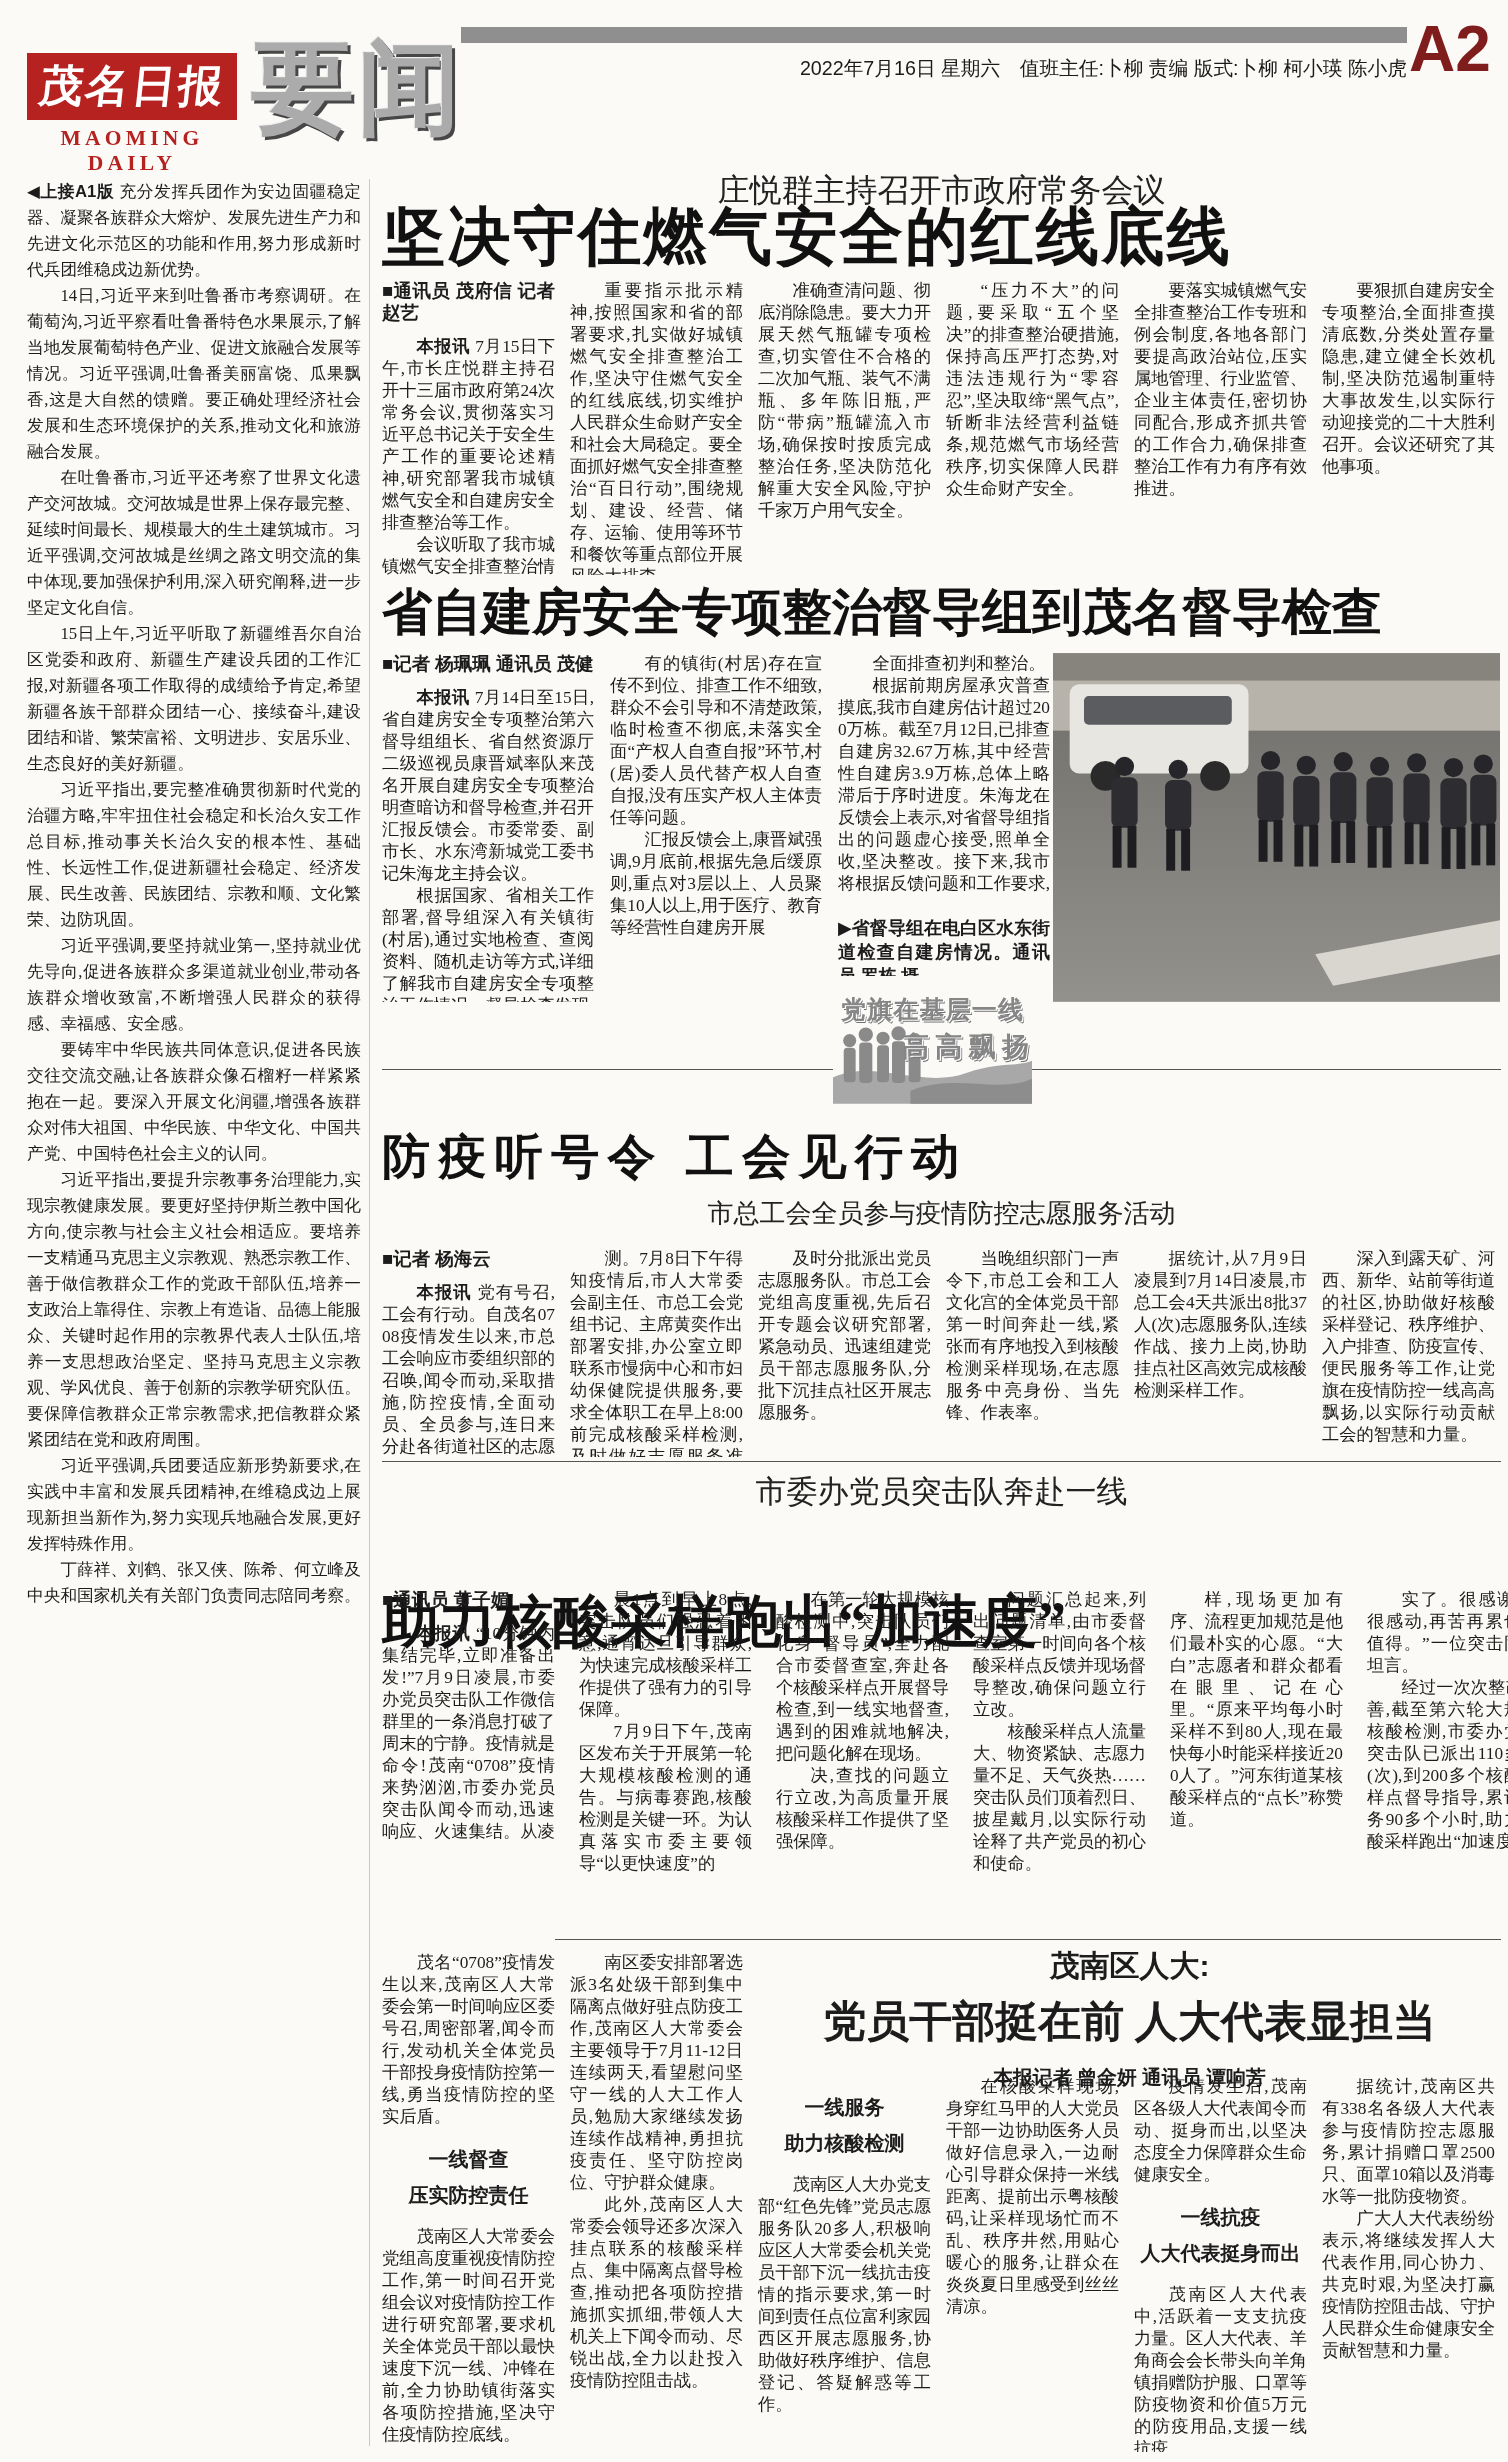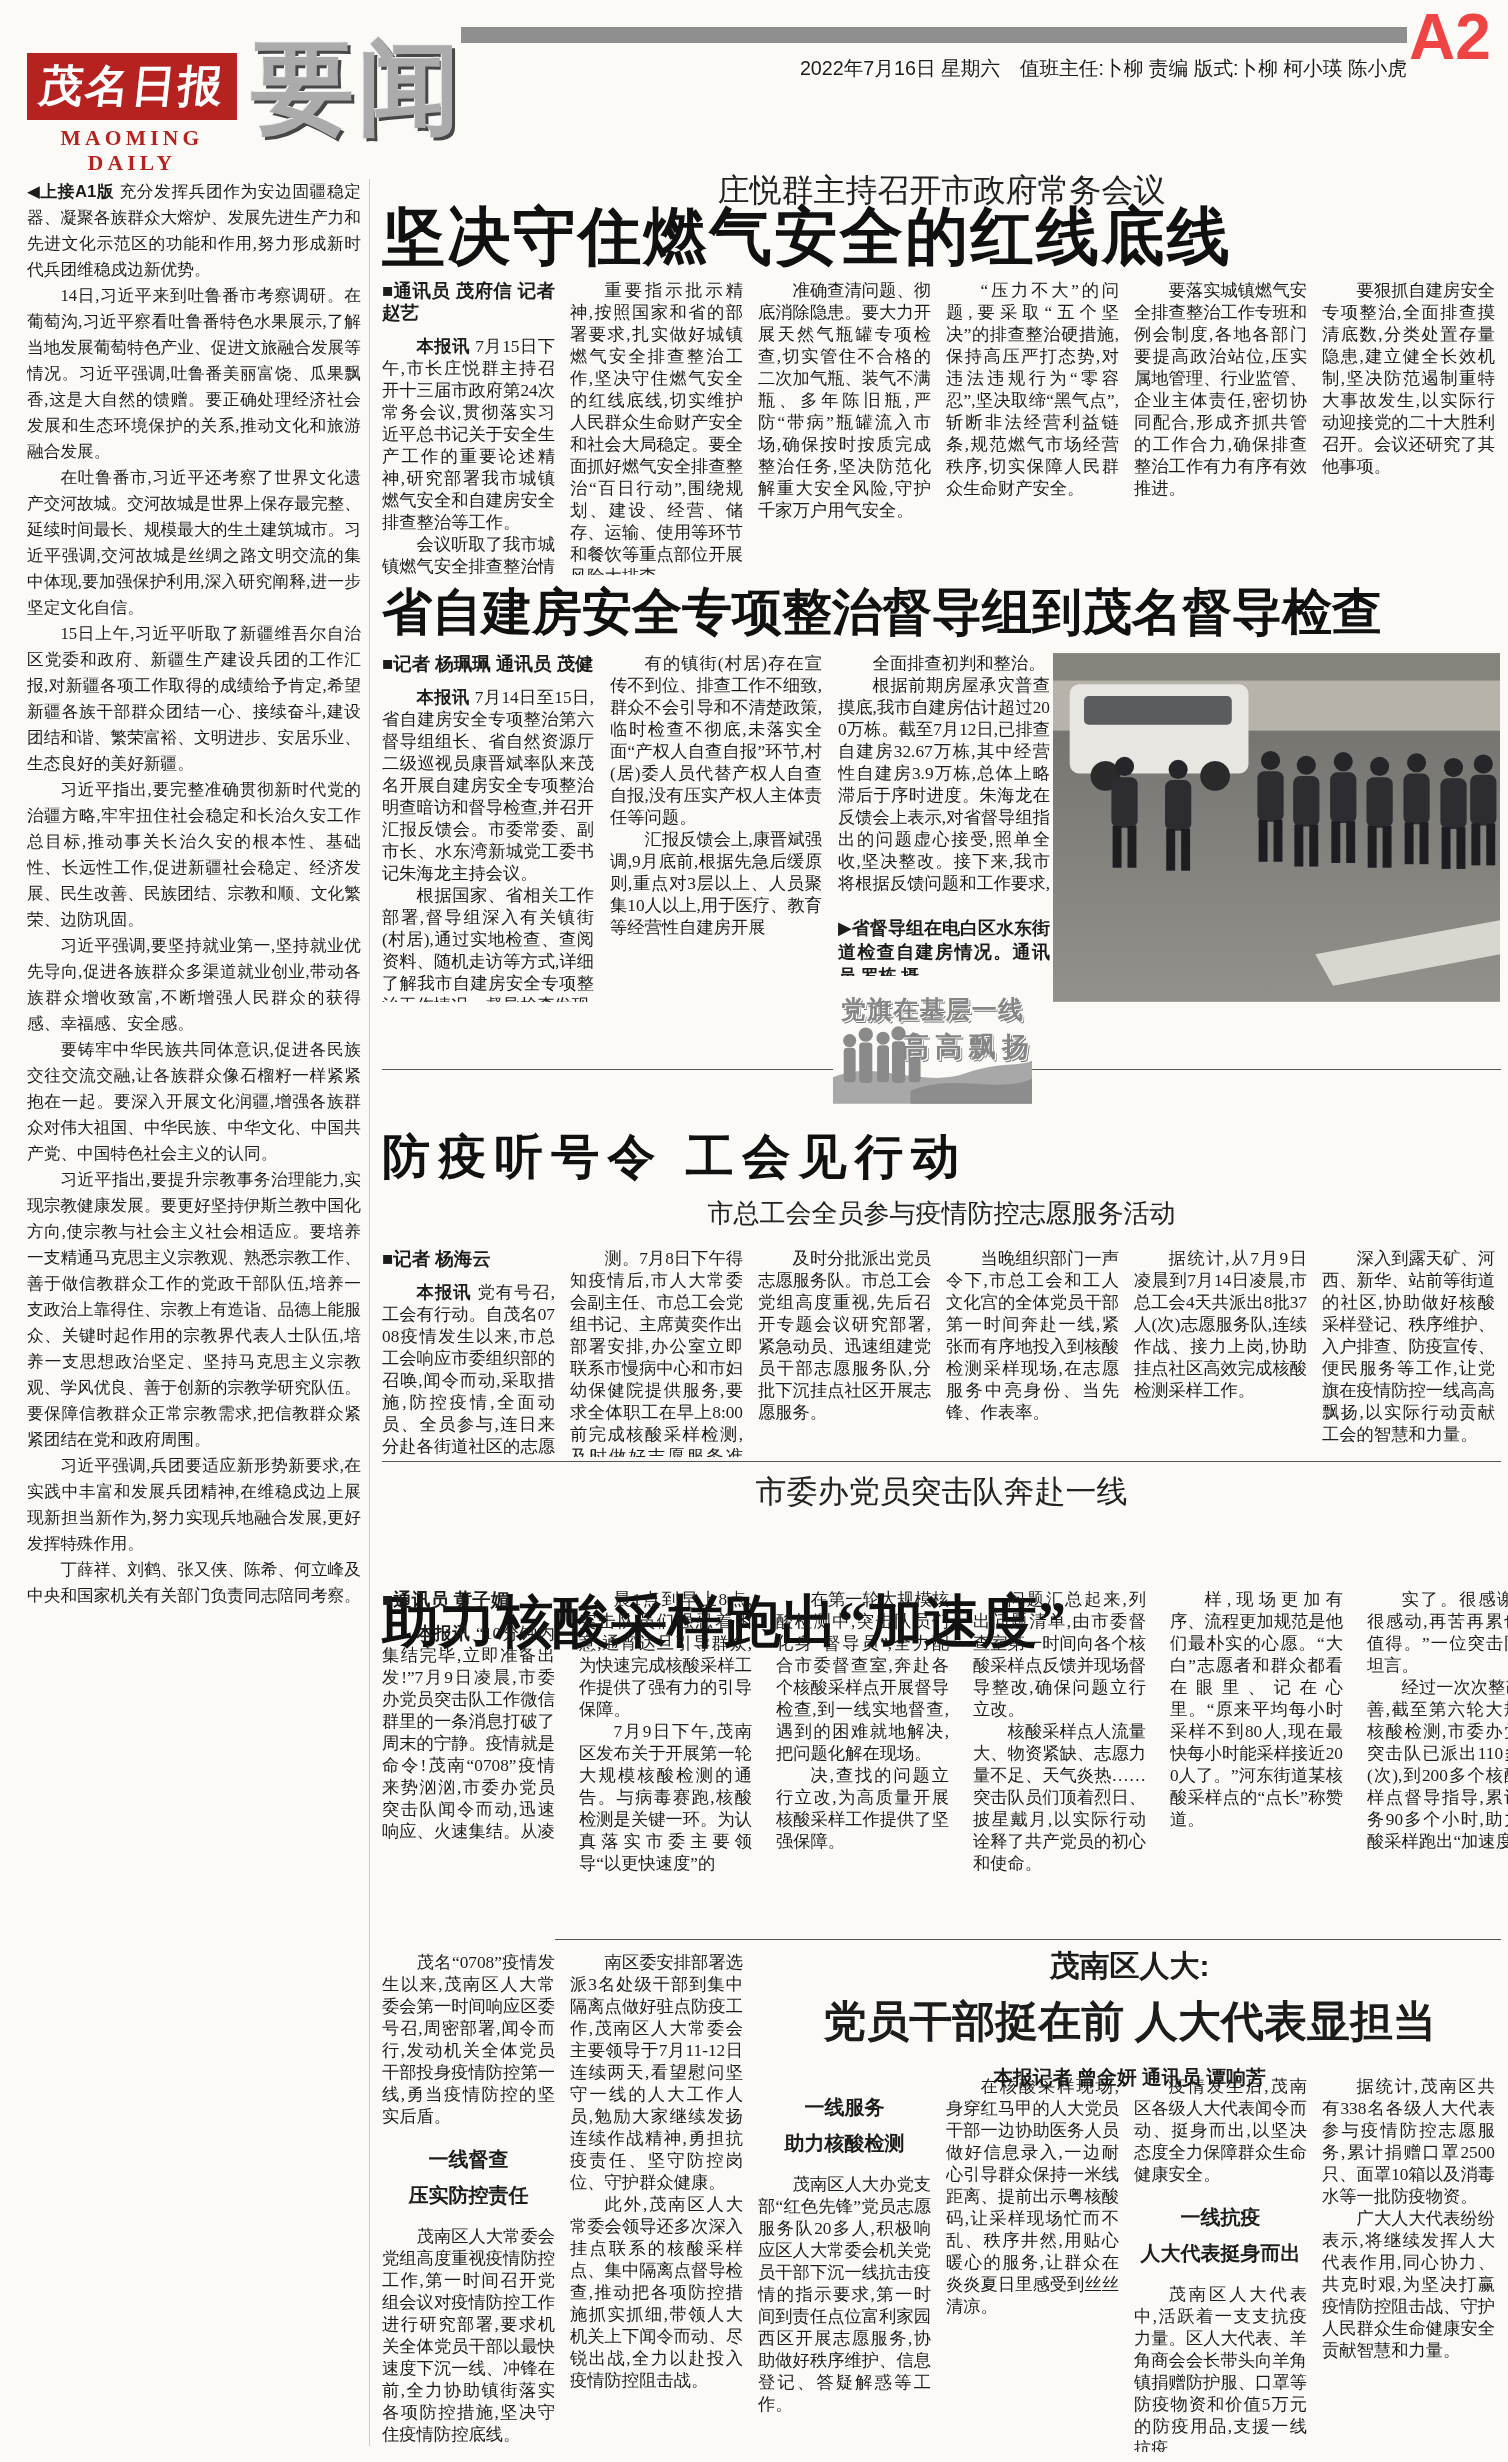--- a/index.html
+++ b/index.html
@@ -7,21 +7,21 @@
         font-family:"Liberation Serif","DejaVu Serif",serif;color:#1c1c1c;}
   .abs{position:absolute;}
   
   #logo-box{left:27px;top:53px;width:210px;height:67px;background:#b5221f;display:flex;align-items:center;justify-content:center;}
   #logo-cn{color:#fff;font-size:44px;font-weight:bold;transform:skewX(-6deg);letter-spacing:2.4px;font-family:"Liberation Serif",serif;}
   #logo-en{left:27px;top:126px;width:210px;text-align:center;color:#b5221f;font-size:21.5px;font-weight:bold;letter-spacing:4.2px;font-family:"Liberation Serif",serif;}
   #section-title{left:251px;top:37px;font-size:103px;font-weight:900;color:#ababab;letter-spacing:3.6px;line-height:1;
         text-shadow:-1.2px -1.2px 0 #efefef,3px 3px 0 #474747;font-family:"Liberation Serif",serif;}
   #header-bar{left:461px;top:27.4px;width:946px;height:15.5px;background:#8f8f8f;}
   #date-line{left:461px;top:55px;width:946px;text-align:right;font-size:19.7px;font-family:"Liberation Sans","DejaVu Sans",sans-serif;color:#1a1a1a;}
-  #page-no{left:1409px;top:0;font-size:64px;font-weight:bold;font-family:"Liberation Sans","DejaVu Sans",sans-serif;color:#ef4444;}
+  #page-no{left:1409px;top:12px;font-size:64px;font-weight:bold;font-family:"Liberation Sans","DejaVu Sans",sans-serif;color:#7f1d1d;}
   
   #left-strip{left:27px;top:179px;width:334px;height:2267px;overflow:hidden;font-size:16.7px;line-height:26px;text-align:justify;}
   #left-divider{left:369px;top:179px;width:0.6px;height:2267px;background:#c9c9c4;}
   .para{margin:0;text-indent:2em;word-break:break-all;}
   .para b{font-family:"Liberation Sans","DejaVu Sans",sans-serif;}
   
   .kicker{width:1119px;left:382px;text-align:center;font-size:32px;color:#222;}
   .headline{width:1119px;left:382px;font-weight:900;color:#111;line-height:1.05;}
   .subheadline{width:1119px;left:382px;text-align:center;font-size:26px;color:#222;}
   .body-cols{left:382px;display:flex;gap:15px;overflow:hidden;}

